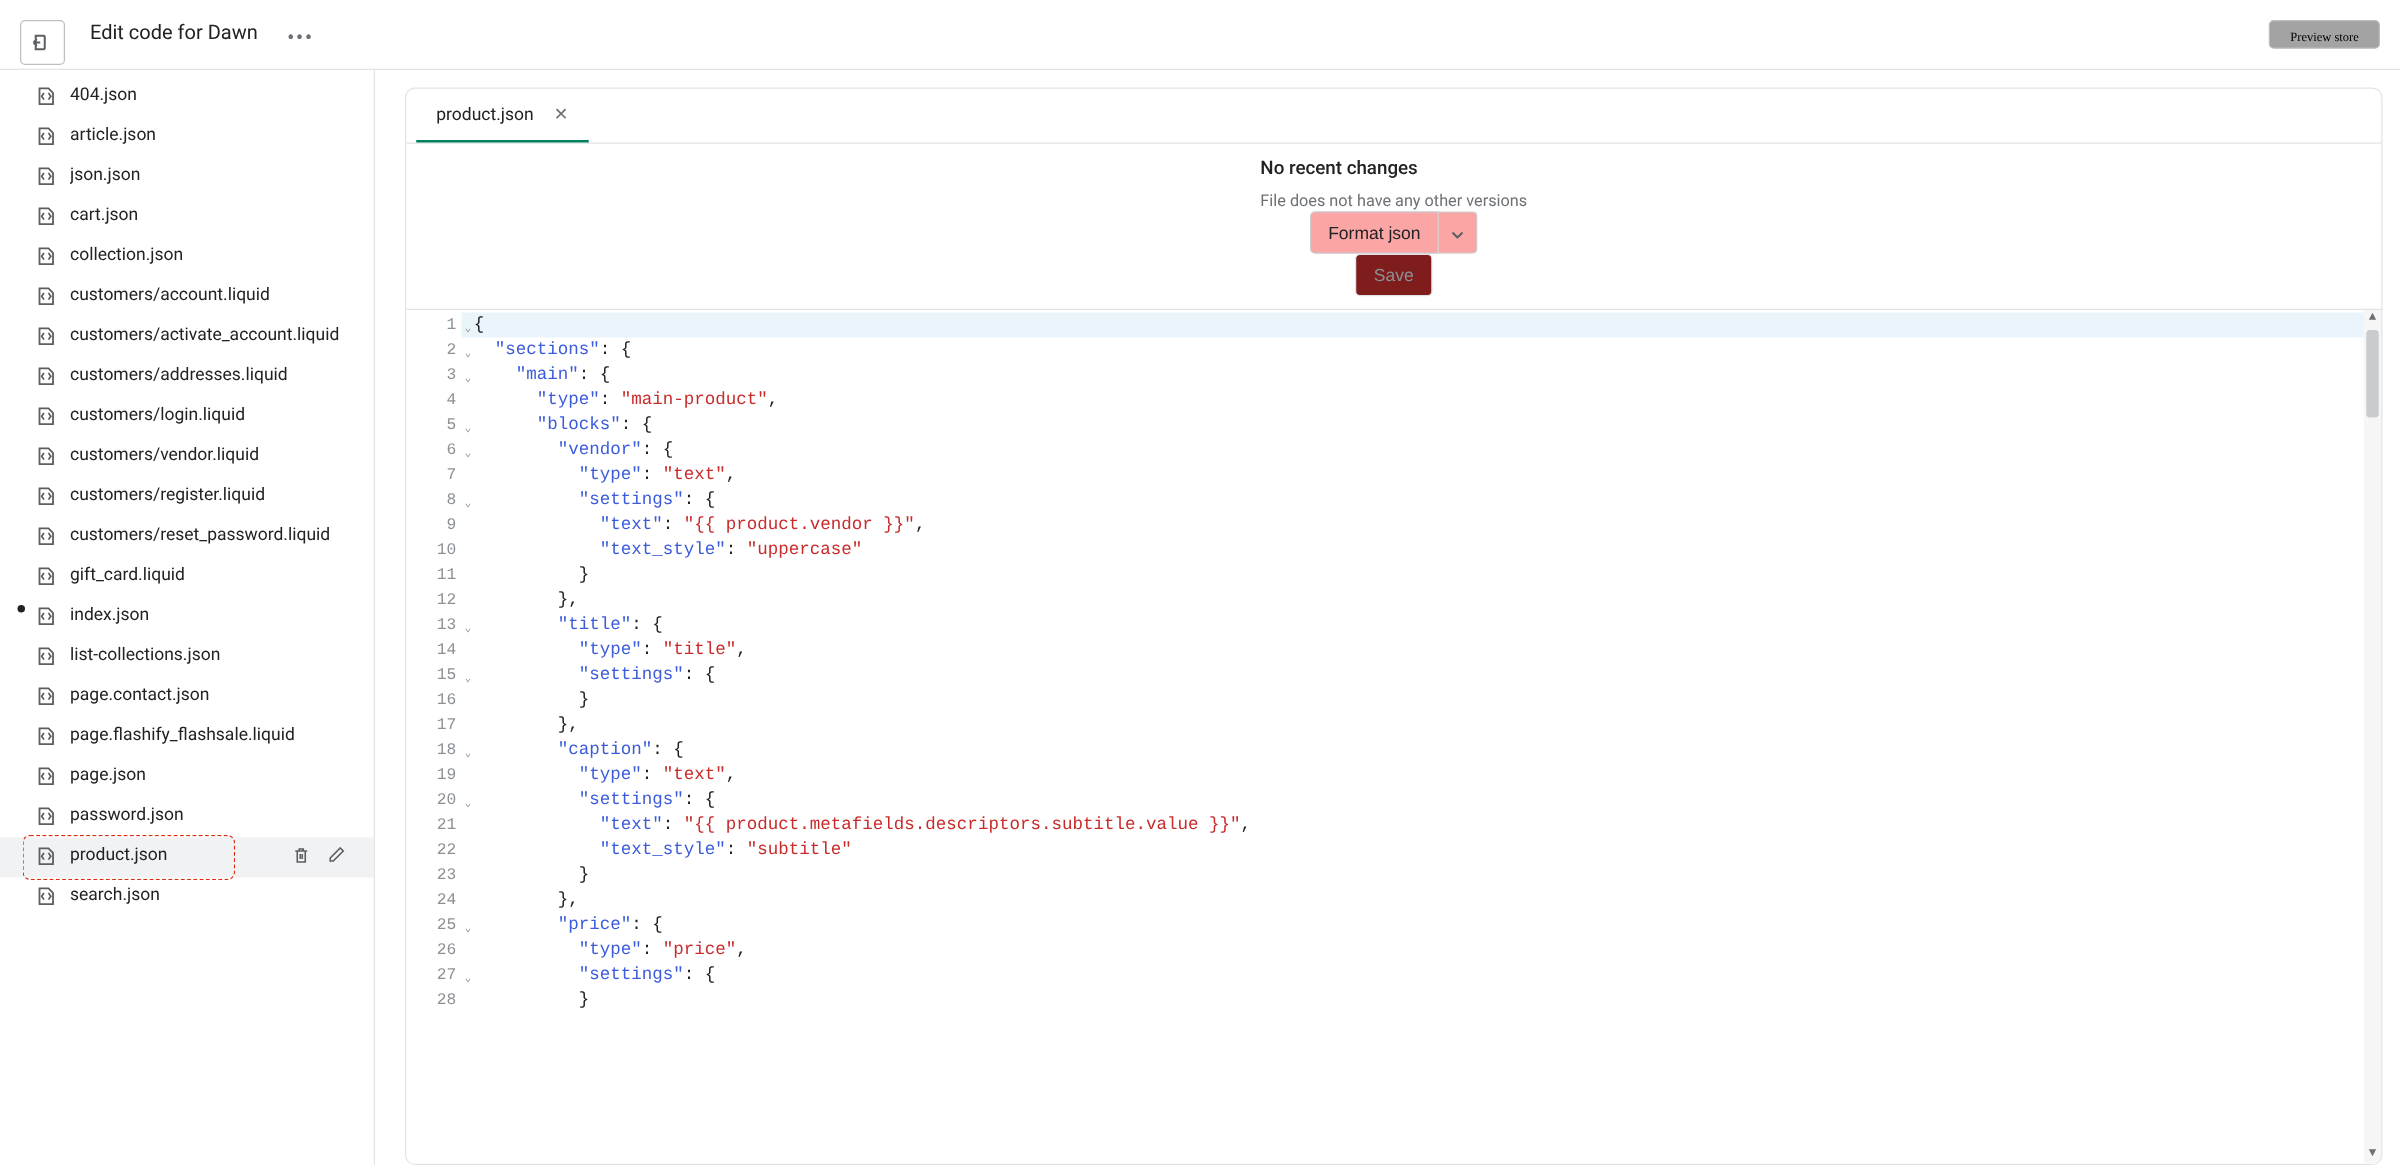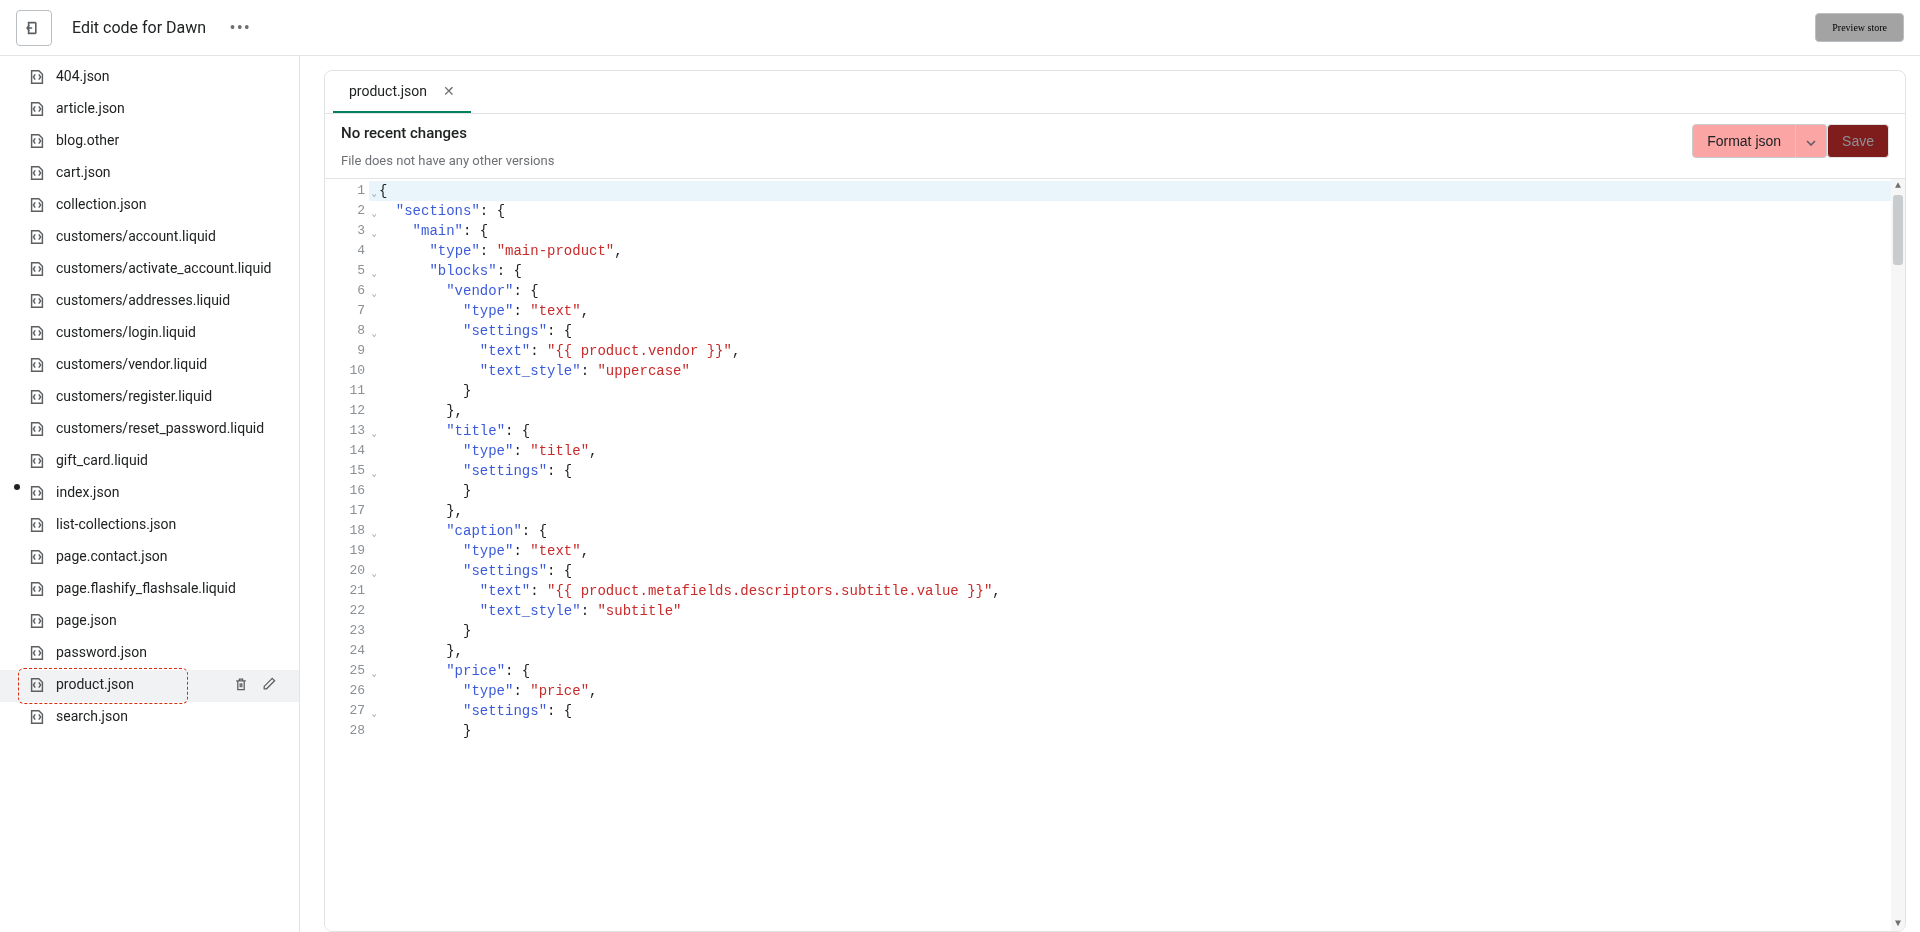--- a/index.html
+++ b/index.html
@@ -1,17 +1,17 @@
 <!DOCTYPE html>
 <html><head>
 <meta charset="utf-8">
 <style>
 * { box-sizing: border-box; margin: 0; padding: 0; }
 body { font-family: -apple-system, BlinkMacSystemFont, "Segoe UI", Roboto, Helvetica, Arial, sans-serif; font-size: 14px; color: #202223; background: #fff; }
-.topbar { height: 56px; border-bottom: 1px solid #e1e3e5; display: flex; align-items: center; padding: 5px 16px; }
+.topbar { height: 56px; border-bottom: 1px solid #e1e3e5; display: flex; padding: 16px 16px; }
 .topbar .back-btn { width: 36px; height: 36px; border: 1px solid #babfc3; border-radius: 4px; display: flex; align-items: center; justify-content: center; cursor: pointer; margin-right: 20px; }
 .topbar .title { font-size: 16px; color: #202223; }
 .topbar .more-btn { margin-left: 20px; width: 28px; height: 28px; display: flex; align-items: center; justify-content: center; cursor: pointer; font-size: 18px; letter-spacing: 1px; color:#6d7175; }
 .topbar .spacer { flex: 1; }
 .topbar .preview-btn { border: 1px solid #babfc3; background: #a3a3a3; border-radius: 4px; padding: 8px 16px; font-size: 10px; cursor: pointer; font-family: Liberation Serif, serif; }
 .main { display: flex; height: calc(932px - 56px); }
 .sidebar { width: 300px; border-right: 1px solid #e1e3e5; position: relative; overflow: hidden; }
 .sidebar-inner { overflow-y: auto; height: 100%; padding-top: 6px; }
 .sidebar-inner::-webkit-scrollbar { width: 10px; }
 .sidebar-inner::-webkit-scrollbar-thumb { background: #c9cccf; border-radius: 5px; }
@@ -29,21 +29,21 @@
 .highlight-box { position: absolute; border: 1.5px dashed #d82c0d; border-radius: 6px; pointer-events: none; }
 
 .content { flex: 1; padding: 14px 14px 0 24px; display: flex; flex-direction: column; background: #fff; overflow: hidden; }
 .card { border: 1px solid #e1e3e5; border-radius: 8px; flex: 1; display: flex; flex-direction: column; overflow: hidden; background:#fff; }
 .tabs { display: flex; align-items: center; border-bottom: 1px solid #e1e3e5; padding: 0 8px; }
 .tab { display: flex; align-items: center; padding: 12px 16px; border-bottom: 2px solid transparent; gap: 16px; cursor: pointer; }
 .tab.active { border-bottom-color: #008060; }
 .tab .tab-label { font-size: 14px; color: #202223; }
 .tab .tab-close { font-size: 14px; color: #6d7175; cursor: pointer; }
 
-.status-row { display: flex; align-items: flex-start; padding: 10px 16px; border-bottom: 1px solid #e1e3e5; }
+.status-row { display: flex; align-items: center; padding: 10px 16px; border-bottom: 1px solid #e1e3e5; flex-direction: column; }
 .status-text .st-title { font-size: 15px; font-weight: 500; color: #202223; }
 .status-text .st-sub { font-size: 13px; color: #6d7175; margin-top: 11px; }
 .status-row .spacer { flex: 1; }
 .btn-group { display: flex; }
 .btn { border: 1px solid #c9cccf; background: #fca5a5; padding: 8px 14px; font-size: 14px; cursor: pointer; color:#202223; }
 .btn.format { border-radius: 4px 0 0 4px; }
 .btn.drop { border-radius: 0 4px 4px 0; border-left: none; padding: 8px 10px; }
 .btn.save { border-radius: 4px; background: #7f1d1d; color: #8c9196; border-color: #e1e3e5; }
 
 .editor { flex: 1; display: flex; overflow: hidden; font-family: "SFMono-Regular", Consolas, "Liberation Mono", Menlo, monospace; font-size: 14px; position: relative; }
@@ -99,21 +99,21 @@
           </span>
           <span class="file-label">article.json</span>
         </div>
         <div class="file-item">
           <span class="file-icon">
             <svg width="18" height="18" viewBox="0 0 20 20" fill="none" stroke="#5c5f62" stroke-width="1.6">
               <path d="M4 3h8l4 4v10H4z"></path>
               <path d="M8 7l-2 3 2 3M12 7l2 3-2 3"></path>
             </svg>
           </span>
-          <span class="file-label">blog.other</span>
+          <span class="file-label">json.json</span>
         </div>
         <div class="file-item">
           <span class="file-icon">
             <svg width="18" height="18" viewBox="0 0 20 20" fill="none" stroke="#5c5f62" stroke-width="1.6">
               <path d="M4 3h8l4 4v10H4z"></path>
               <path d="M8 7l-2 3 2 3M12 7l2 3-2 3"></path>
             </svg>
           </span>
           <span class="file-label">cart.json</span>
         </div>

